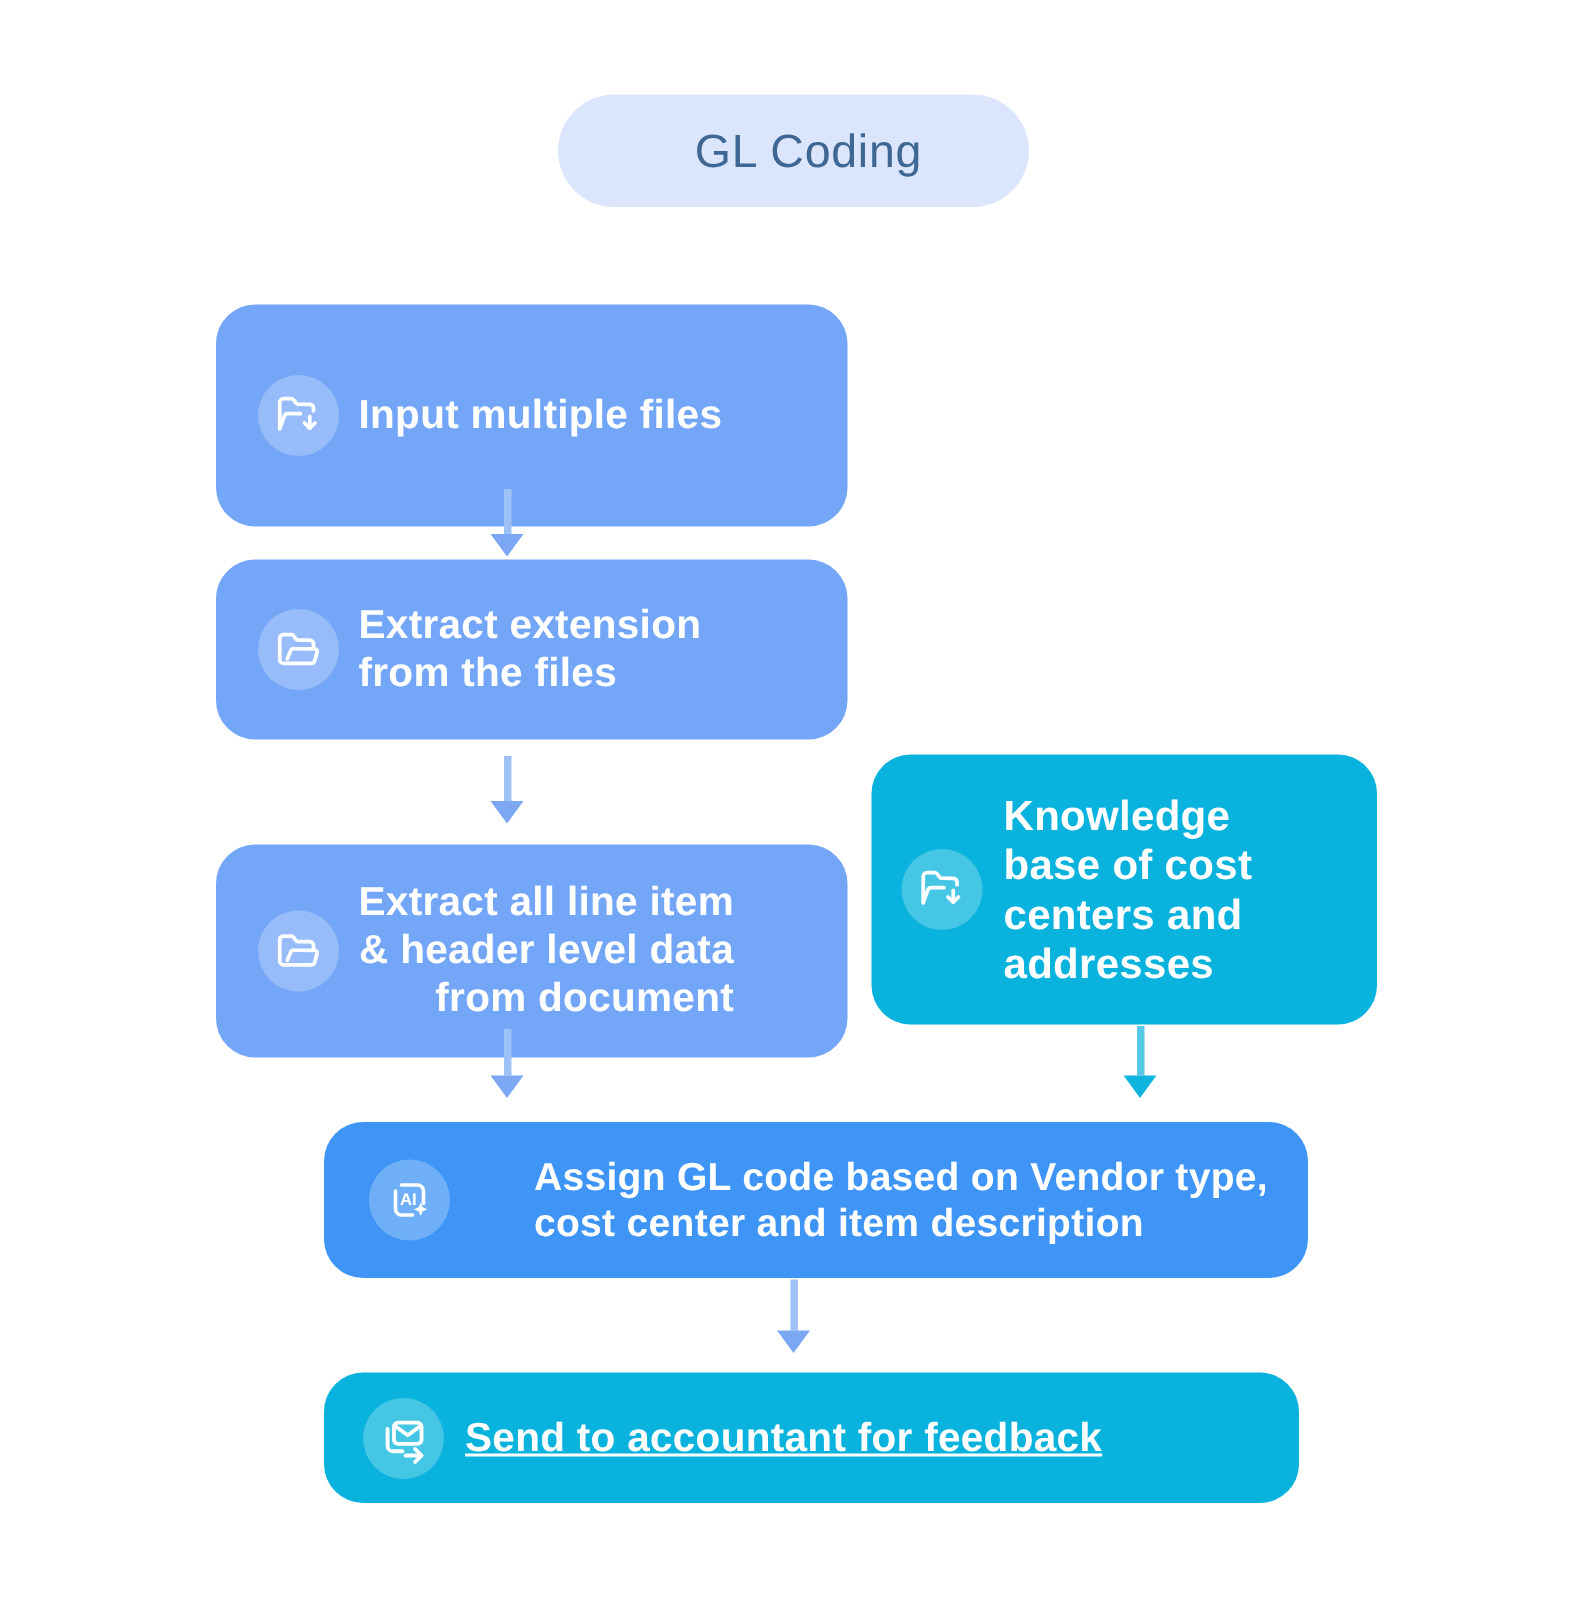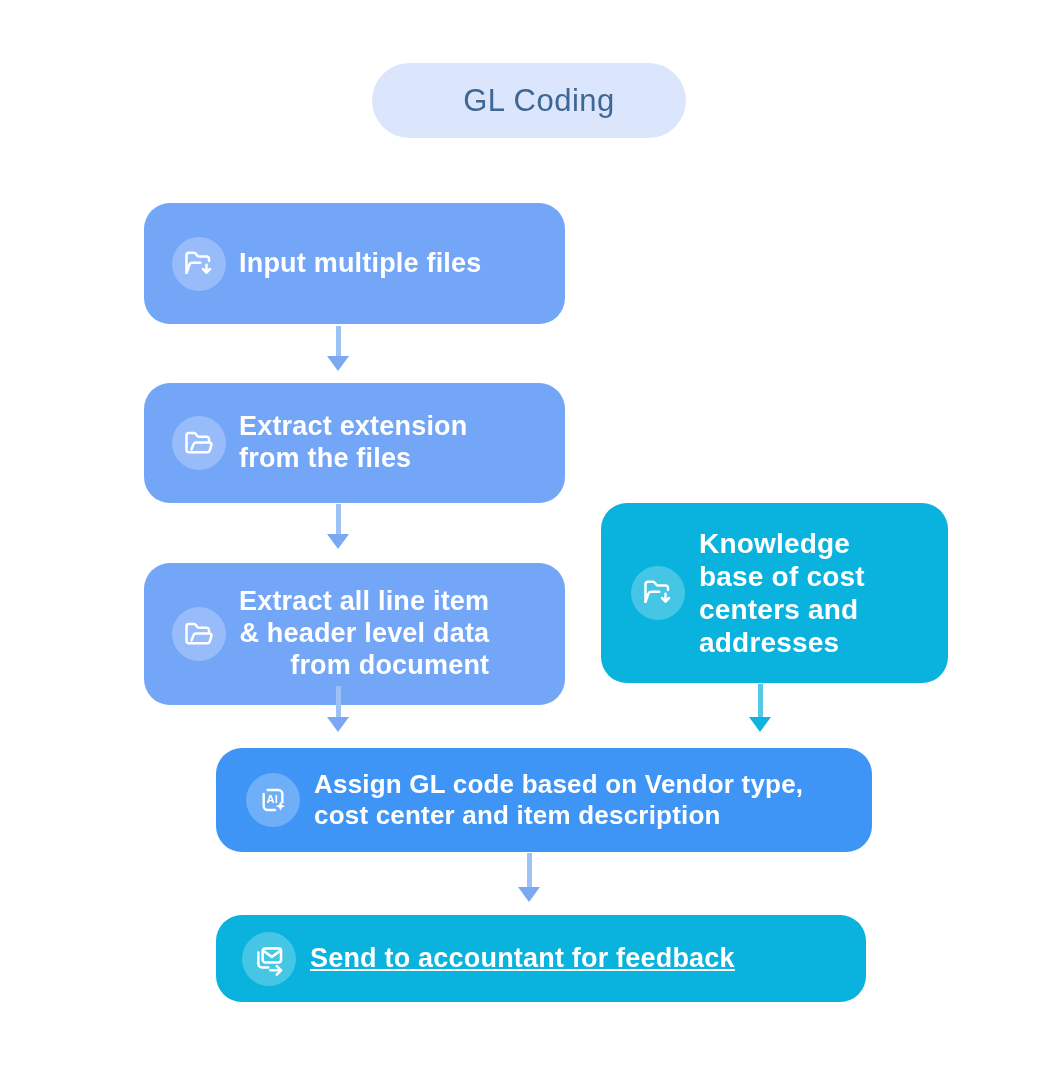--- a/index.html
+++ b/index.html
@@ -28,30 +28,30 @@
     display:flex; align-items:center; justify-content:center;
   }
   .node .node-label {
     font-weight:700; white-space:pre-line; line-height:1.18;
     letter-spacing:0.2px;
   }
   .node-step { background:var(--step-node,#74A6F7); }
   .node-ai { background:var(--ai-node,#3E95F6); }
   .node-cyan { background:var(--knowledge-node,#09B3DD); }
 
-  #node-input       { left:144px; top:203px; width:393px; height:121px; padding-left:28px; gap:13px; }
-  #node-extension   { left:144px; top:383px; width:393px; height:120px; padding-left:28px; gap:13px; }
+  #node-input       { left:144px; top:203px; width:393px; height:148px; padding-left:28px; gap:13px; }
+  #node-extension   { left:144px; top:373px; width:393px; height:120px; padding-left:28px; gap:13px; }
   #node-lineitems   { left:144px; top:563px; width:393px; height:142px; padding-left:28px; gap:13px;text-align:right; }
-  #node-knowledge   { left:601px; top:503px; width:317px; height:180px; padding-left:30px; gap:14px; }
+  #node-knowledge   { left:581px; top:503px; width:317px; height:180px; padding-left:20px; gap:14px; }
   #node-assign      { left:216px; top:748px; width:626px; height:104px; padding-left:30px; gap:14px; }
   #node-send        { left:216px; top:915px; width:624px; height:87px;  padding-left:26px; gap:14px;text-decoration:underline; }
 
   #node-input .node-label, #node-extension .node-label, #node-lineitems .node-label { font-size:27px; }
   #node-knowledge .node-label { font-size:28px; }
-  #node-assign .node-label { font-size:26px; }
+  #node-assign .node-label { font-size:26px;margin-left:42px; }
   #node-send .node-label { font-size:27px; }
 
   .arrow { position:absolute; width:22px; display:flex; flex-direction:column; align-items:center; }
   .arrow .shaft { width:5px; flex:1; background:var(--arrow-blue,#9EC1F6); }
   .arrow .head  { width:0; height:0; border-left:11px solid transparent; border-right:11px solid transparent;
                   border-top:15px solid var(--arrow-blue-head,#7BA7F3); }
   .arrow.cyan .shaft { background:var(--arrow-cyan,#58C8E7); }
   .arrow.cyan .head  { border-top-color:var(--arrow-cyan-head,#0FB4DE); }
 
   #arrow-1 { left:327px; top:326px; height:45px; }

